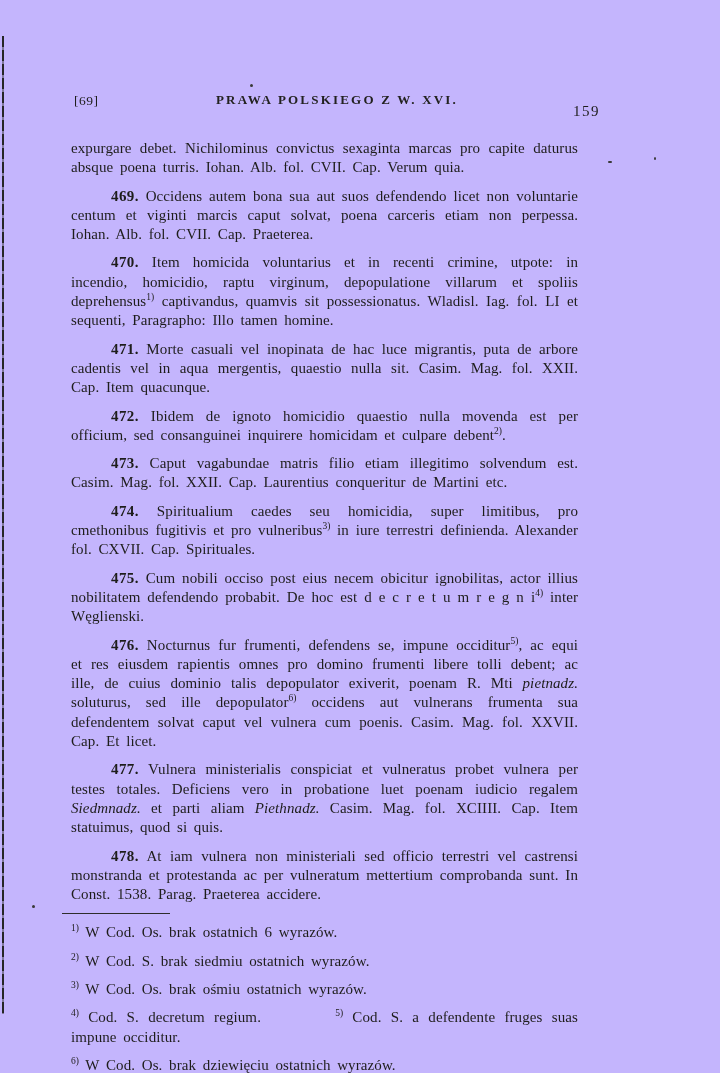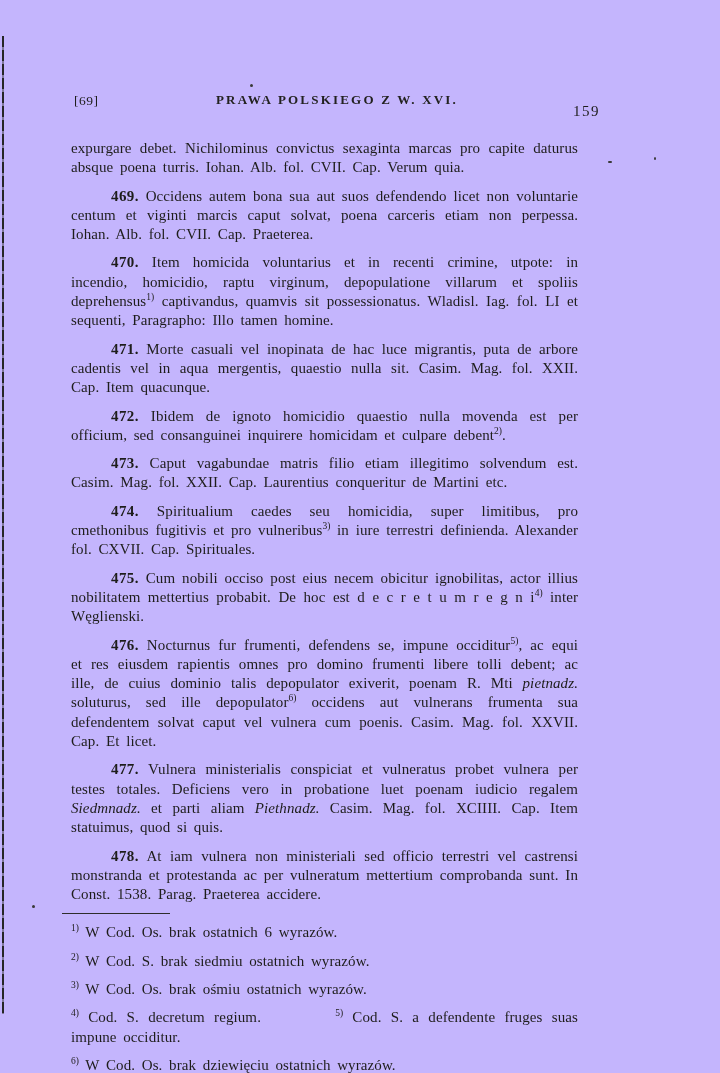--- a/index.html
+++ b/index.html
@@ -112,21 +112,21 @@
 
   <div class="body-col">
     <div id="paras">
         <p class="para"><span class="s-n">expurgare debet. Nichilominus convictus sexaginta marcas pro capite daturus absque poena turris. Iohan. Alb. fol. CVII. Cap. Verum quia.</span></p>
         <p class="para indent"><span class="s-b">469.</span><span class="s-n"> Occidens autem bona sua aut suos defendendo licet non voluntarie centum et viginti marcis caput solvat, poena carceris etiam non perpessa. Iohan. Alb. fol. CVII. Cap. Praeterea.</span></p>
         <p class="para indent"><span class="s-b">470.</span><span class="s-n"> Item homicida voluntarius et in recenti crimine, utpote: in incendio, homicidio, raptu virginum, depopulatione villarum et spoliis deprehensus</span><sup class="s-sup">1)</sup><span class="s-n"> captivandus, quamvis sit possessionatus. Wladisl. Iag. fol. LI et sequenti, Paragrapho: Illo tamen homine.</span></p>
         <p class="para indent"><span class="s-b">471.</span><span class="s-n"> Morte casuali vel inopinata de hac luce migrantis, puta de arbore cadentis vel in aqua mergentis, quaestio nulla sit. Casim. Mag. fol. XXII. Cap. Item quacunque.</span></p>
         <p class="para indent"><span class="s-b">472.</span><span class="s-n"> Ibidem de ignoto homicidio quaestio nulla movenda est per officium, sed consanguinei inquirere homicidam et culpare debent</span><sup class="s-sup">2)</sup><span class="s-n">.</span></p>
         <p class="para indent"><span class="s-b">473.</span><span class="s-n"> Caput vagabundae matris filio etiam illegitimo solvendum est. Casim. Mag. fol. XXII. Cap. Laurentius conqueritur de Martini etc.</span></p>
         <p class="para indent"><span class="s-b">474.</span><span class="s-n"> Spiritualium caedes seu homicidia, super limitibus, pro cmethonibus fugitivis et pro vulneribus</span><sup class="s-sup">3)</sup><span class="s-n"> in iure terrestri definienda. Alexander fol. CXVII. Cap. Spirituales.</span></p>
-        <p class="para indent"><span class="s-b">475.</span><span class="s-n"> Cum nobili occiso post eius necem obicitur ignobilitas, actor illius nobilitatem mettertius probabit. De hoc est d e c r e t u m   r e g n i</span><sup class="s-sup">4)</sup><span class="s-n"> inter Węglienski.</span></p>
+        <p class="para indent"><span class="s-b">475.</span><span class="s-n"> Cum nobili occiso post eius necem obicitur ignobilitas, actor illius nobilitatem defendendo probabit. De hoc est d e c r e t u m   r e g n i</span><sup class="s-sup">4)</sup><span class="s-n"> inter Węglienski.</span></p>
         <p class="para indent"><span class="s-b">476.</span><span class="s-n"> Nocturnus fur frumenti, defendens se, impune occiditur</span><sup class="s-sup">5)</sup><span class="s-n">, ac equi et res eiusdem rapientis omnes pro domino frumenti libere tolli debent; ac ille, de cuius dominio talis depopulator exiverit, poenam R. Mti </span><span class="s-i">pietnadz.</span><span class="s-n"> soluturus, sed ille depopulator</span><sup class="s-sup">6)</sup><span class="s-n"> occidens aut vulnerans frumenta sua defendentem solvat caput vel vulnera cum poenis. Casim. Mag. fol. XXVII. Cap. Et licet.</span></p>
         <p class="para indent"><span class="s-b">477.</span><span class="s-n"> Vulnera ministerialis conspiciat et vulneratus probet vulnera per testes totales. Deficiens vero in probatione luet poenam iudicio regalem </span><span class="s-i">Siedmnadz.</span><span class="s-n"> et parti aliam </span><span class="s-i">Piethnadz.</span><span class="s-n"> Casim. Mag. fol. XCIIII. Cap. Item statuimus, quod si quis.</span></p>
         <p class="para indent"><span class="s-b">478.</span><span class="s-n"> At iam vulnera non ministeriali sed officio terrestri vel castrensi monstranda et protestanda ac per vulneratum mettertium comprobanda sunt. In Const. 1538. Parag. Praeterea accidere.</span></p>
       </div>
     <div class="fnrule"></div>
     <div id="footnotes">
         <p class="para fn"><sup class="s-sup">1)</sup><span class="s-n"> W Cod. Os. brak ostatnich 6 wyrazów.</span></p>
         <p class="para fn"><sup class="s-sup">2)</sup><span class="s-n"> W Cod. S. brak siedmiu ostatnich wyrazów.</span></p>
         <p class="para fn"><sup class="s-sup">3)</sup><span class="s-n"> W Cod. Os. brak ośmiu ostatnich wyrazów.</span></p>
         <p class="para fn"><sup class="s-sup">4)</sup><span class="s-n"> Cod. S. decretum regium.</span><span class="s-n">&nbsp;&nbsp;&nbsp;&nbsp;&nbsp;&nbsp;&nbsp;&nbsp;</span><sup class="s-sup">5)</sup><span class="s-n"> Cod. S. a defendente fruges suas impune occiditur.</span></p>

